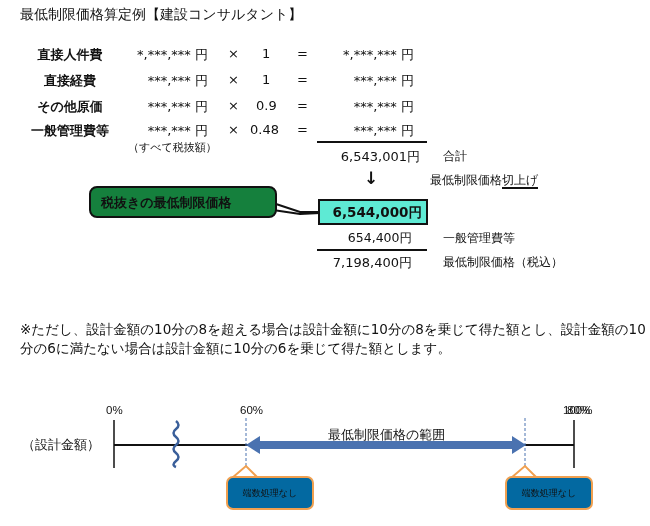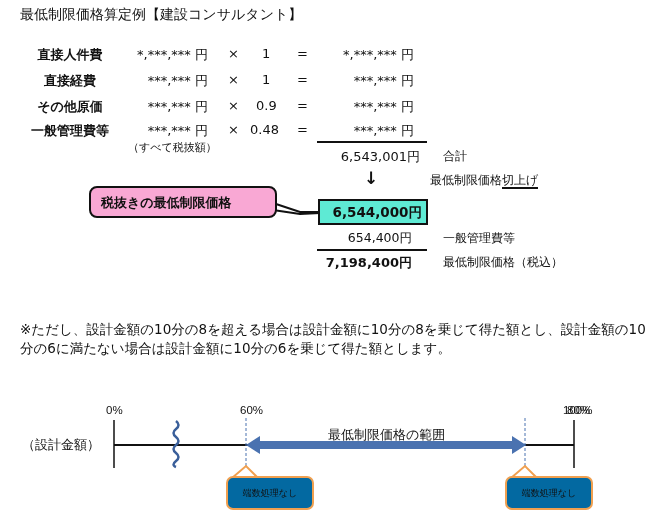--- a/index.html
+++ b/index.html
@@ -6,21 +6,21 @@
   body { width: 650px; height: 526px; position: relative; overflow: hidden;
          font-family: "DejaVu Sans", "Liberation Sans", sans-serif; color: #111; }
   .abs { position: absolute; white-space: nowrap; }
   .title { left: 20px; top: 6px; font-size: 14px; }
   .row { font-size: 13px; }
   .lbl { width: 100px; text-align: center; font-weight: bold; }
   .amt { text-align: right; width: 90px; }
   .r { text-align: right; }
   .hline { position: absolute; height: 1.5px; background: #111; }
   .box { position: absolute; border: 2px solid #111; background: #5eead4; }
-  .callout { position: absolute; border: 2px solid #111; border-radius: 8px; background: #f9a8d4;
+  .callout { position: absolute; border: 2px solid #111; border-radius: 8px; background: #15803d;
              font-weight: bold; font-size: 13px; }
   .note { left: 20px; top: 320px; font-size: 13.5px; line-height: 19px; white-space: normal; width: 630px; }
   .pct { font-size: 11.5px; font-family: "Liberation Sans", sans-serif; }
   .orange-box { position: absolute; border: 2px solid #f0a050; border-radius: 7px; background: #0369a1;
                 font-size: 9px; text-align: center; }
 </style>
 </head>
 <body>
 
 <div class="abs title">最低制限価格算定例【建設コンサルタント】</div>
@@ -78,21 +78,21 @@
 
 <div class="box" style="left:318px; top:199px; width:106px; height:22px;">
   <span style="position:absolute; right:4px; top:3px; font-size:13.5px; font-weight:bold;">6,544,000円</span>
 </div>
 
 <div class="abs r" style="left:318px; top:230px; width:94px; font-size:12.5px;">654,400円</div>
 <div class="abs" style="left:443px; top:230px; font-size:12px;">一般管理費等</div>
 
 <div class="hline" style="left:317px; top:249px; width:110px;"></div>
 
-<div class="abs r" style="left:318px; top:254px; width:94px; font-size:13px; font-weight:bold;">7,198,400円</div>
+<div class="abs r" style="left:318px; top:254px; width:94px; font-size:13px; font-weight:normal;">7,198,400円</div>
 <div class="abs" style="left:443px; top:254px; font-size:12px;">最低制限価格（税込）</div>
 
 <div class="abs note">※ただし、設計金額の10分の8を超える場合は設計金額に10分の8を乗じて得た額とし、設計金額の10分の6に満たない場合は設計金額に10分の6を乗じて得た額とします。</div>
 
 <div class="abs" style="left:22px; top:436px; font-size:13px;">（設計金額）</div>
 <div class="abs pct" style="left:106px; top:404px;">0%</div>
 <div class="abs pct" style="left:240px; top:404px;">60%</div>
 <div class="abs pct" style="left:519px; top:404px;padding-left:48px;">80%</div>
 <div class="abs pct" style="left:563px; top:404px;">100%</div>
 

